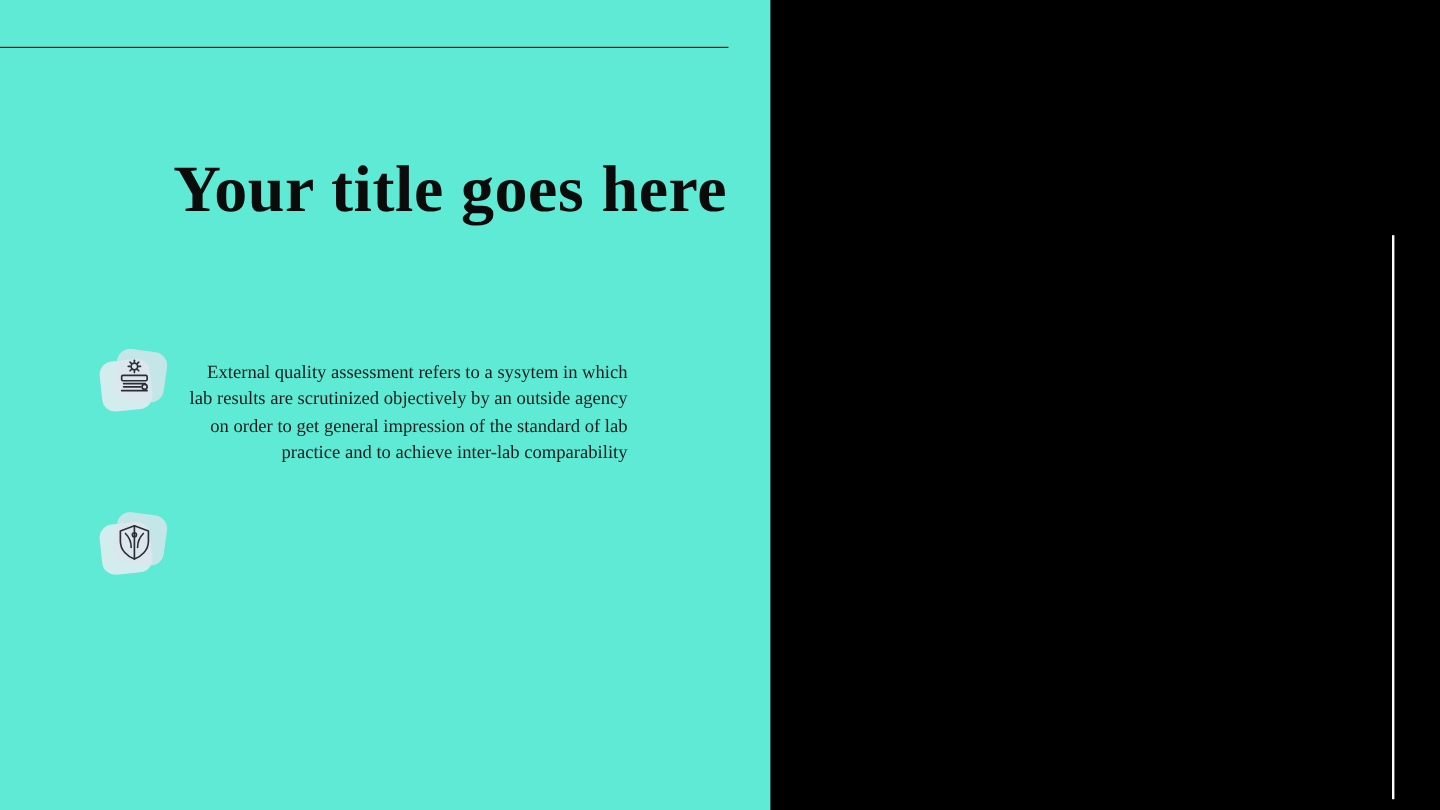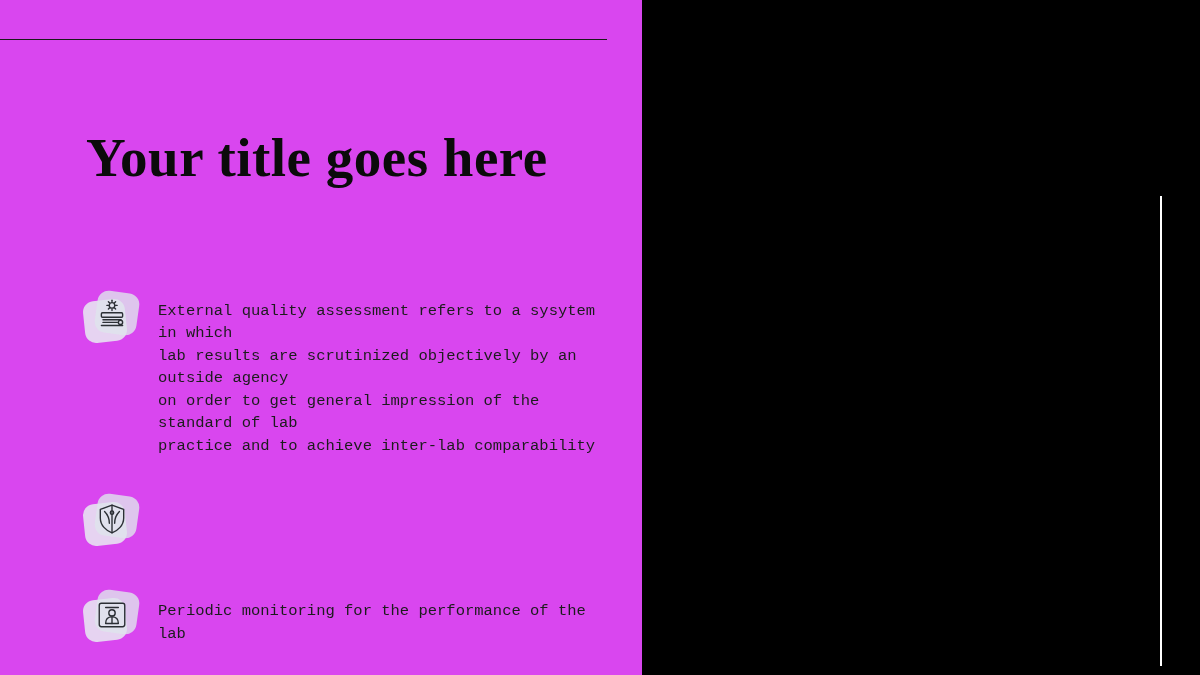--- a/index.html
+++ b/index.html
@@ -4,23 +4,24 @@
 <style>
   html, body {
     margin: 0;
     padding: 0;
     background: #ffffff;
   }
   .slide {
     position: relative;
     width: 1200px;
     height: 675px;
-    background: #d946ef;
+    background: #5eead4;
     overflow: hidden;
     font-family: "Liberation Serif", serif;
+    text-align: right;
   }
 
   
   .right-panel {
     position: absolute;
     top: 0;
     right: 0;
     width: 558px;
     height: 675px;
     background: #000000;
@@ -106,21 +107,21 @@
   .icon-wrap svg {
     position: absolute;
     left: 13px;
     top: 11px;
     width: 34px;
     height: 34px;
     z-index: 2;
   }
 
   .bullet-text {
-    font-family: Liberation Mono, monospace;
+    font-family: Liberation Serif, serif;
     font-size: 15.5px;
     line-height: 1.45;
     color: #1c1c1c;
     padding-top: 12px;
     white-space: pre-line;
   }
   .bullet.b2 .bullet-text { padding-top: 8px; }
   .bullet.b3 .bullet-text { padding-top: 13px; }
 </style>
 </head>
@@ -168,27 +169,15 @@
         <svg viewBox="0 0 32 32" fill="none" stroke="#2b2f35" stroke-width="1.3" stroke-linecap="round" stroke-linejoin="round">
           <path d="M16 3 L27 7 V15 C27 22 21.5 27 16 29 C10.5 27 5 22 5 15 V7 Z"></path>
           <path d="M16 3 V29"></path>
           <path d="M9 9 C12 12 13.5 16 13.5 20"></path>
           <path d="M23 9 C20 12 18.5 16 18.5 20"></path>
           <circle cx="16" cy="10" r="1.6"></circle>
         </svg>
       </span>
     </div>
 
-    <div class="bullet b3">
-      <span class="icon-wrap">
-        <svg viewBox="0 0 32 32" fill="none" stroke="#2b2f35" stroke-width="1.3" stroke-linecap="round" stroke-linejoin="round">
-          <rect x="4" y="5" width="24" height="22" rx="2"></rect>
-          <path d="M10 9 H22"></path>
-          <circle cx="16" cy="14" r="3"></circle>
-          <path d="M10 24 C10 19.5 12.5 17.8 16 17.8 C19.5 17.8 22 19.5 22 24 Z"></path>
-          <path d="M16 17.8 V24"></path>
-        </svg>
-      </span>
-      <span class="bullet-text">Periodic monitoring for the performance of the lab</span>
-    </div>
 
   </div>
 </div>
 
 </body></html>

